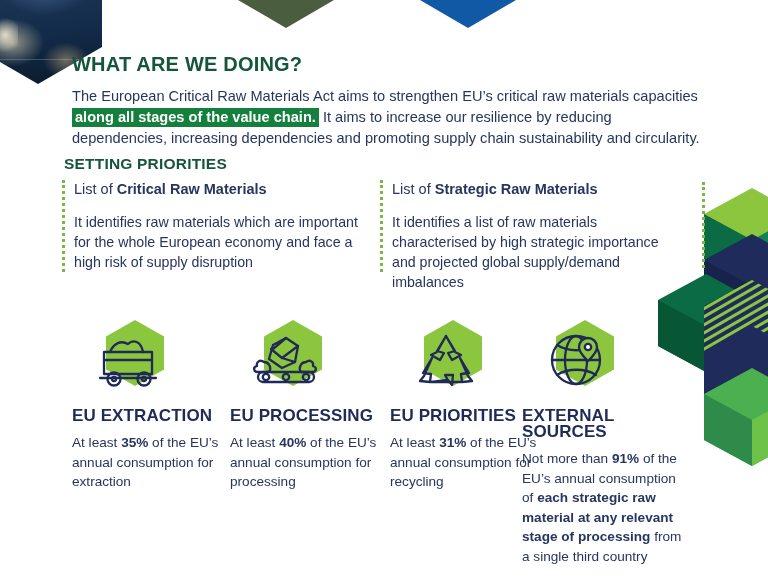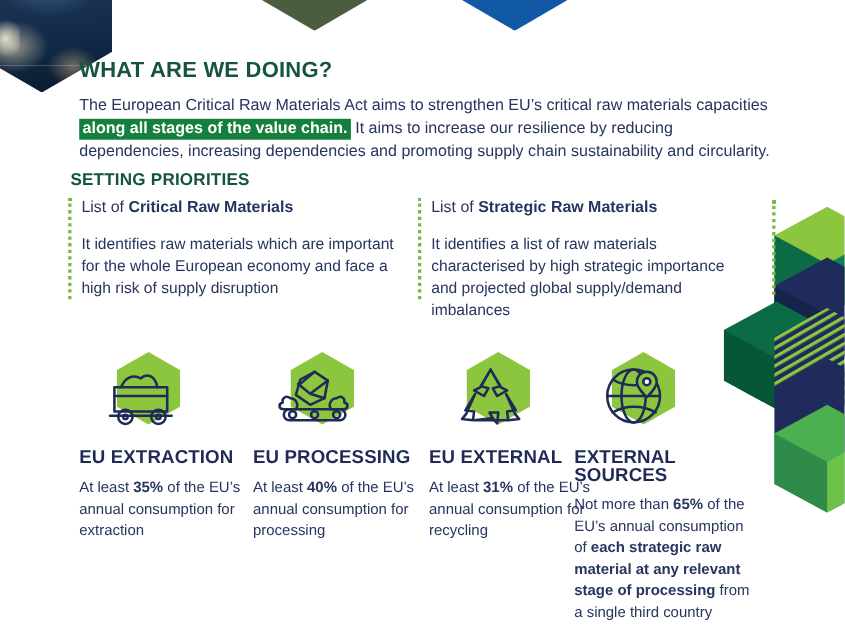--- a/index.html
+++ b/index.html
@@ -324,37 +324,37 @@
           <g fill="none" stroke="#1f2a57" stroke-width="2.3" stroke-linecap="round" stroke-linejoin="round">
             <path d="M36 8 l9 15 l-7 2 l4 7 l9 -5 l-6 -3 z"></path>
             <path d="M36 8 l-9 15 l7 2 l-4 7 l-9 -5 l6 -3 z"></path>
             <path d="M22 30 l-9 15 l8 1 l-1 8 l-10 -1 l4 -5 z"></path>
             <path d="M21 54 h18 l-4 -7 h8 l-1 10 l-4 -5 z"></path>
             <path d="M50 30 l9 15 l-8 1 l1 8 l10 -1 l-4 -5 z"></path>
             <path d="M51 54 h-10"></path>
           </g>
         </svg>
       </div>
-      <div class="bm-title">EU EXTERNAL</div>
+      <div class="bm-title">EU PRIORITIES</div>
       <div class="bm-text"><span>At least </span><b>31%</b><span> of the EU’s annual consumption for recycling</span></div>
     </div>
 
     <div class="bm" style="left:450px; width:168px;">
       <div class="bm-icon">
         <div class="bm-hex"></div>
         <svg class="bm-glyph" viewBox="0 0 72 62">
           <g fill="none" stroke="#1f2a57" stroke-width="2.3" stroke-linecap="round" stroke-linejoin="round">
             <circle cx="34" cy="32" r="24"></circle>
             <ellipse cx="34" cy="32" rx="11" ry="24"></ellipse>
             <path d="M10 32 h48"></path>
             <path d="M15 17 c11 7 28 7 39 0"></path>
             <path d="M15 47 c11 -7 28 -7 39 0"></path>
             <path d="M46 10 c5 0 9 4 9 9 c0 6 -9 14 -9 14 s-9 -8 -9 -14 c0 -5 4 -9 9 -9z" fill="#8cc63f"></path>
             <circle cx="46" cy="19" r="3.2" fill="#ffffff"></circle>
           </g>
         </svg>
       </div>
       <div class="bm-title">EXTERNAL SOURCES</div>
-      <div class="bm-text"><span>Not more than </span><b>65%</b><span> of the EU’s annual consumption of </span><b>each strategic raw material at any relevant stage of processing</b><span> from a single third country</span></div>
+      <div class="bm-text"><span>Not more than </span><b>91%</b><span> of the EU’s annual consumption of </span><b>each strategic raw material at any relevant stage of processing</b><span> from a single third country</span></div>
     </div>
 
   </div>
 </div>
 
 </body></html>

